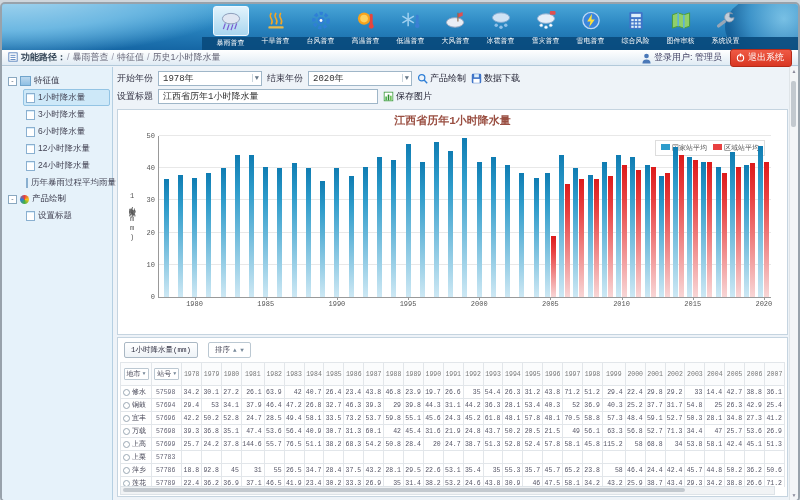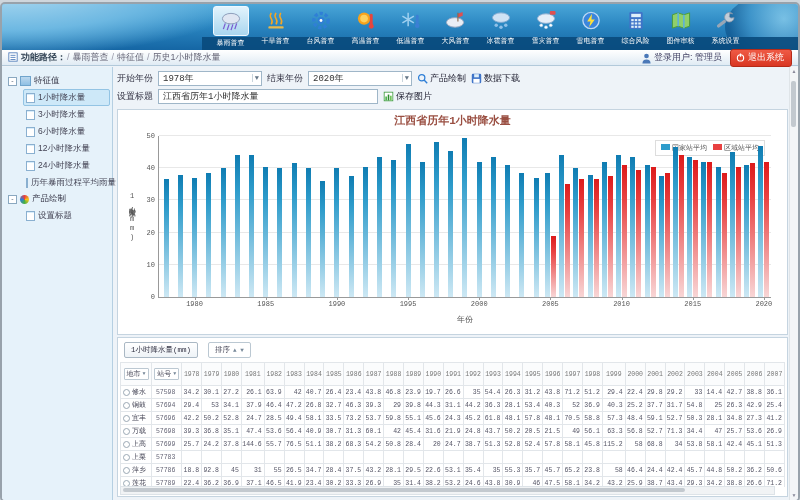--- a/index.html
+++ b/index.html
@@ -390,21 +390,20 @@
             </svg>
           <span>保存图片</span>
         </span>
       </div>
     </div>
 
     <div id="chart-panel">
       <div id="chart-title">江西省历年1小时降水量</div>
       <div id="plot">
         <div id="ylabel">1小时降水量(mm)</div>
-        <div id="xlabel">年份</div>
         <div id="legend">
             <span><span class="lgsw" style="background:#2e9ccb"></span><span>国家站平均</span></span>
             <span><span class="lgsw" style="background:#e84040"></span><span>区域站平均</span></span>
           </div>
       <div class="ytick" style="bottom: 0%;">0</div>
           <div class="gridline" style="bottom: 20%;"></div>
           <div class="ytick" style="bottom: 20%;">10</div>
           <div class="gridline" style="bottom: 40%;"></div>
           <div class="ytick" style="bottom: 40%;">20</div>
           <div class="gridline" style="bottom: 60%;"></div>

